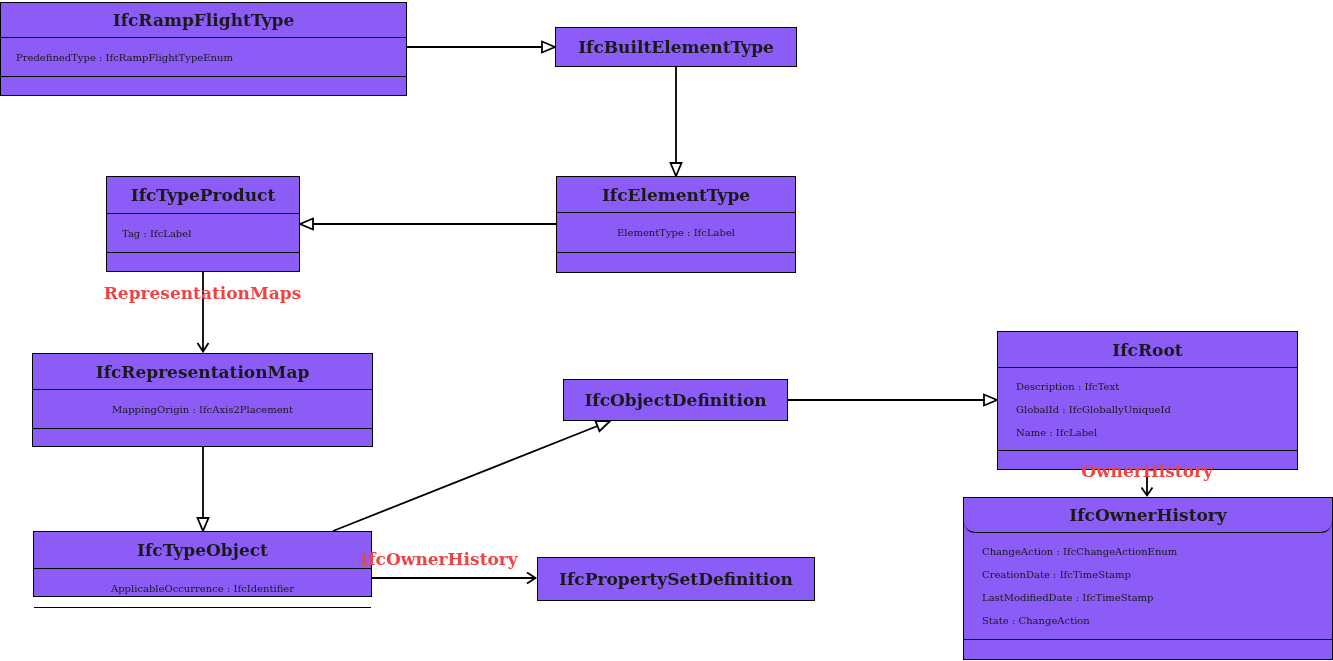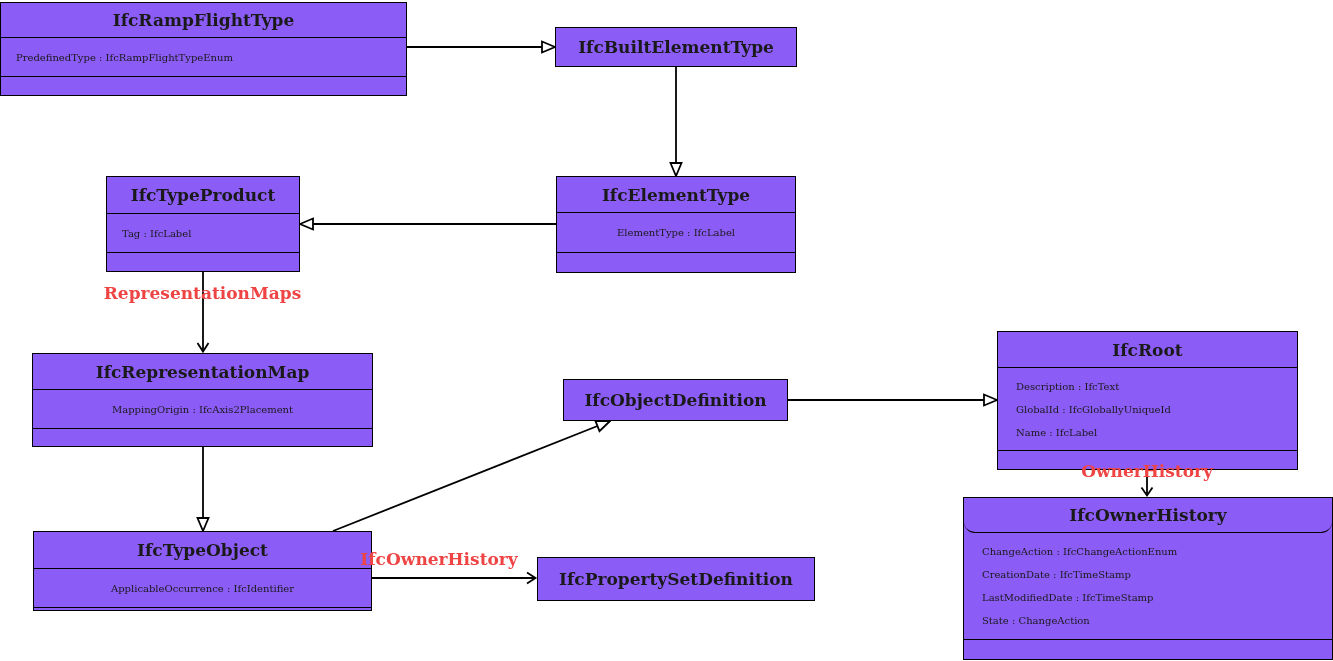--- a/index.html
+++ b/index.html
@@ -172,21 +172,21 @@
     <div class="uml-attrs" style="height:83px; padding-left:18px;">
       <div>Description : IfcText</div>
       <div>GlobalId : IfcGloballyUniqueId</div>
       <div>Name : IfcLabel</div>
     </div>
     <div class="uml-empty"></div>
   </div>
 
   <div class="edge-label" style="left:1045px; top:461px; width:204px;">OwnerHistory</div>
 
-  <div class="uml-box multi" style="left:33px; top:531px; width:339px; height:80px;">
+  <div class="uml-box multi" style="left:33px; top:531px; width:339px; height:66px;">
     <div class="uml-title" style="height:36px;">IfcTypeObject</div>
     <div class="uml-attrs" style="height:39px; align-items:center; padding-left:6px;">
       <div>ApplicableOccurrence : IfcIdentifier</div>
     </div>
     <div class="uml-empty"></div>
   </div>
 
   <div class="edge-label" style="left:340px; top:549px; width:198px;">IfcOwnerHistory</div>
 
   <div class="uml-box single" style="left:537px; top:557px; width:278px; height:44px;">

